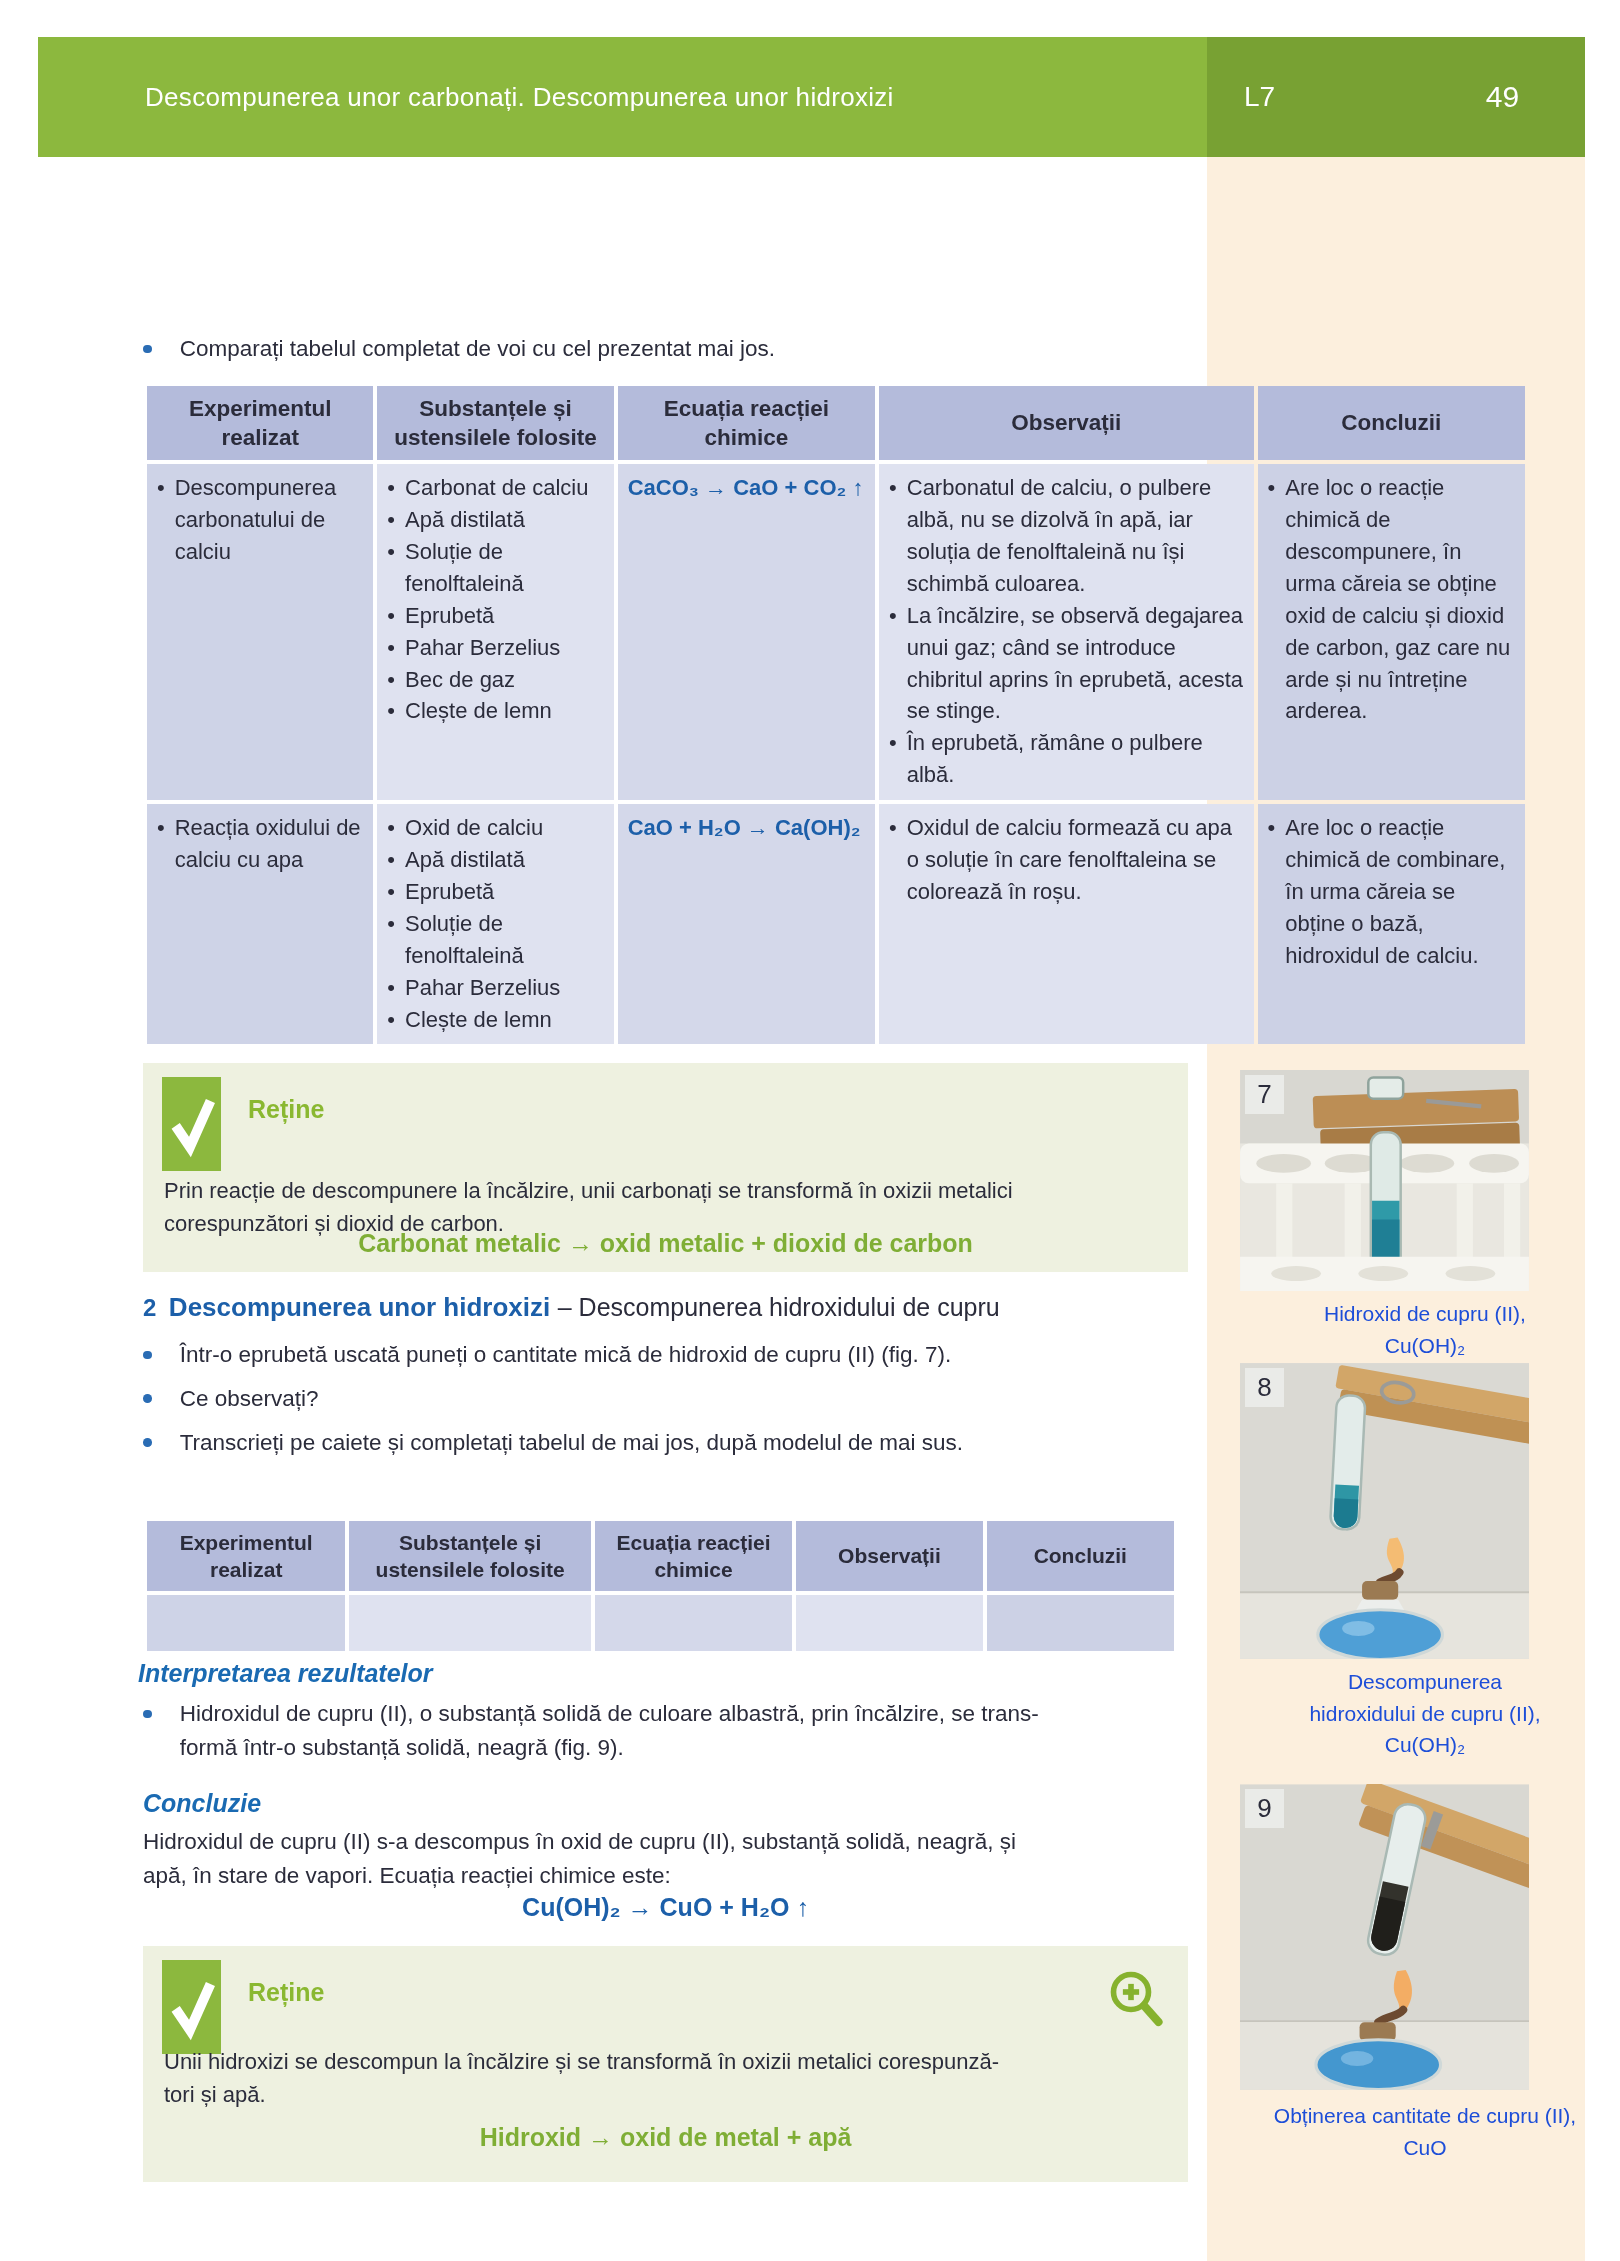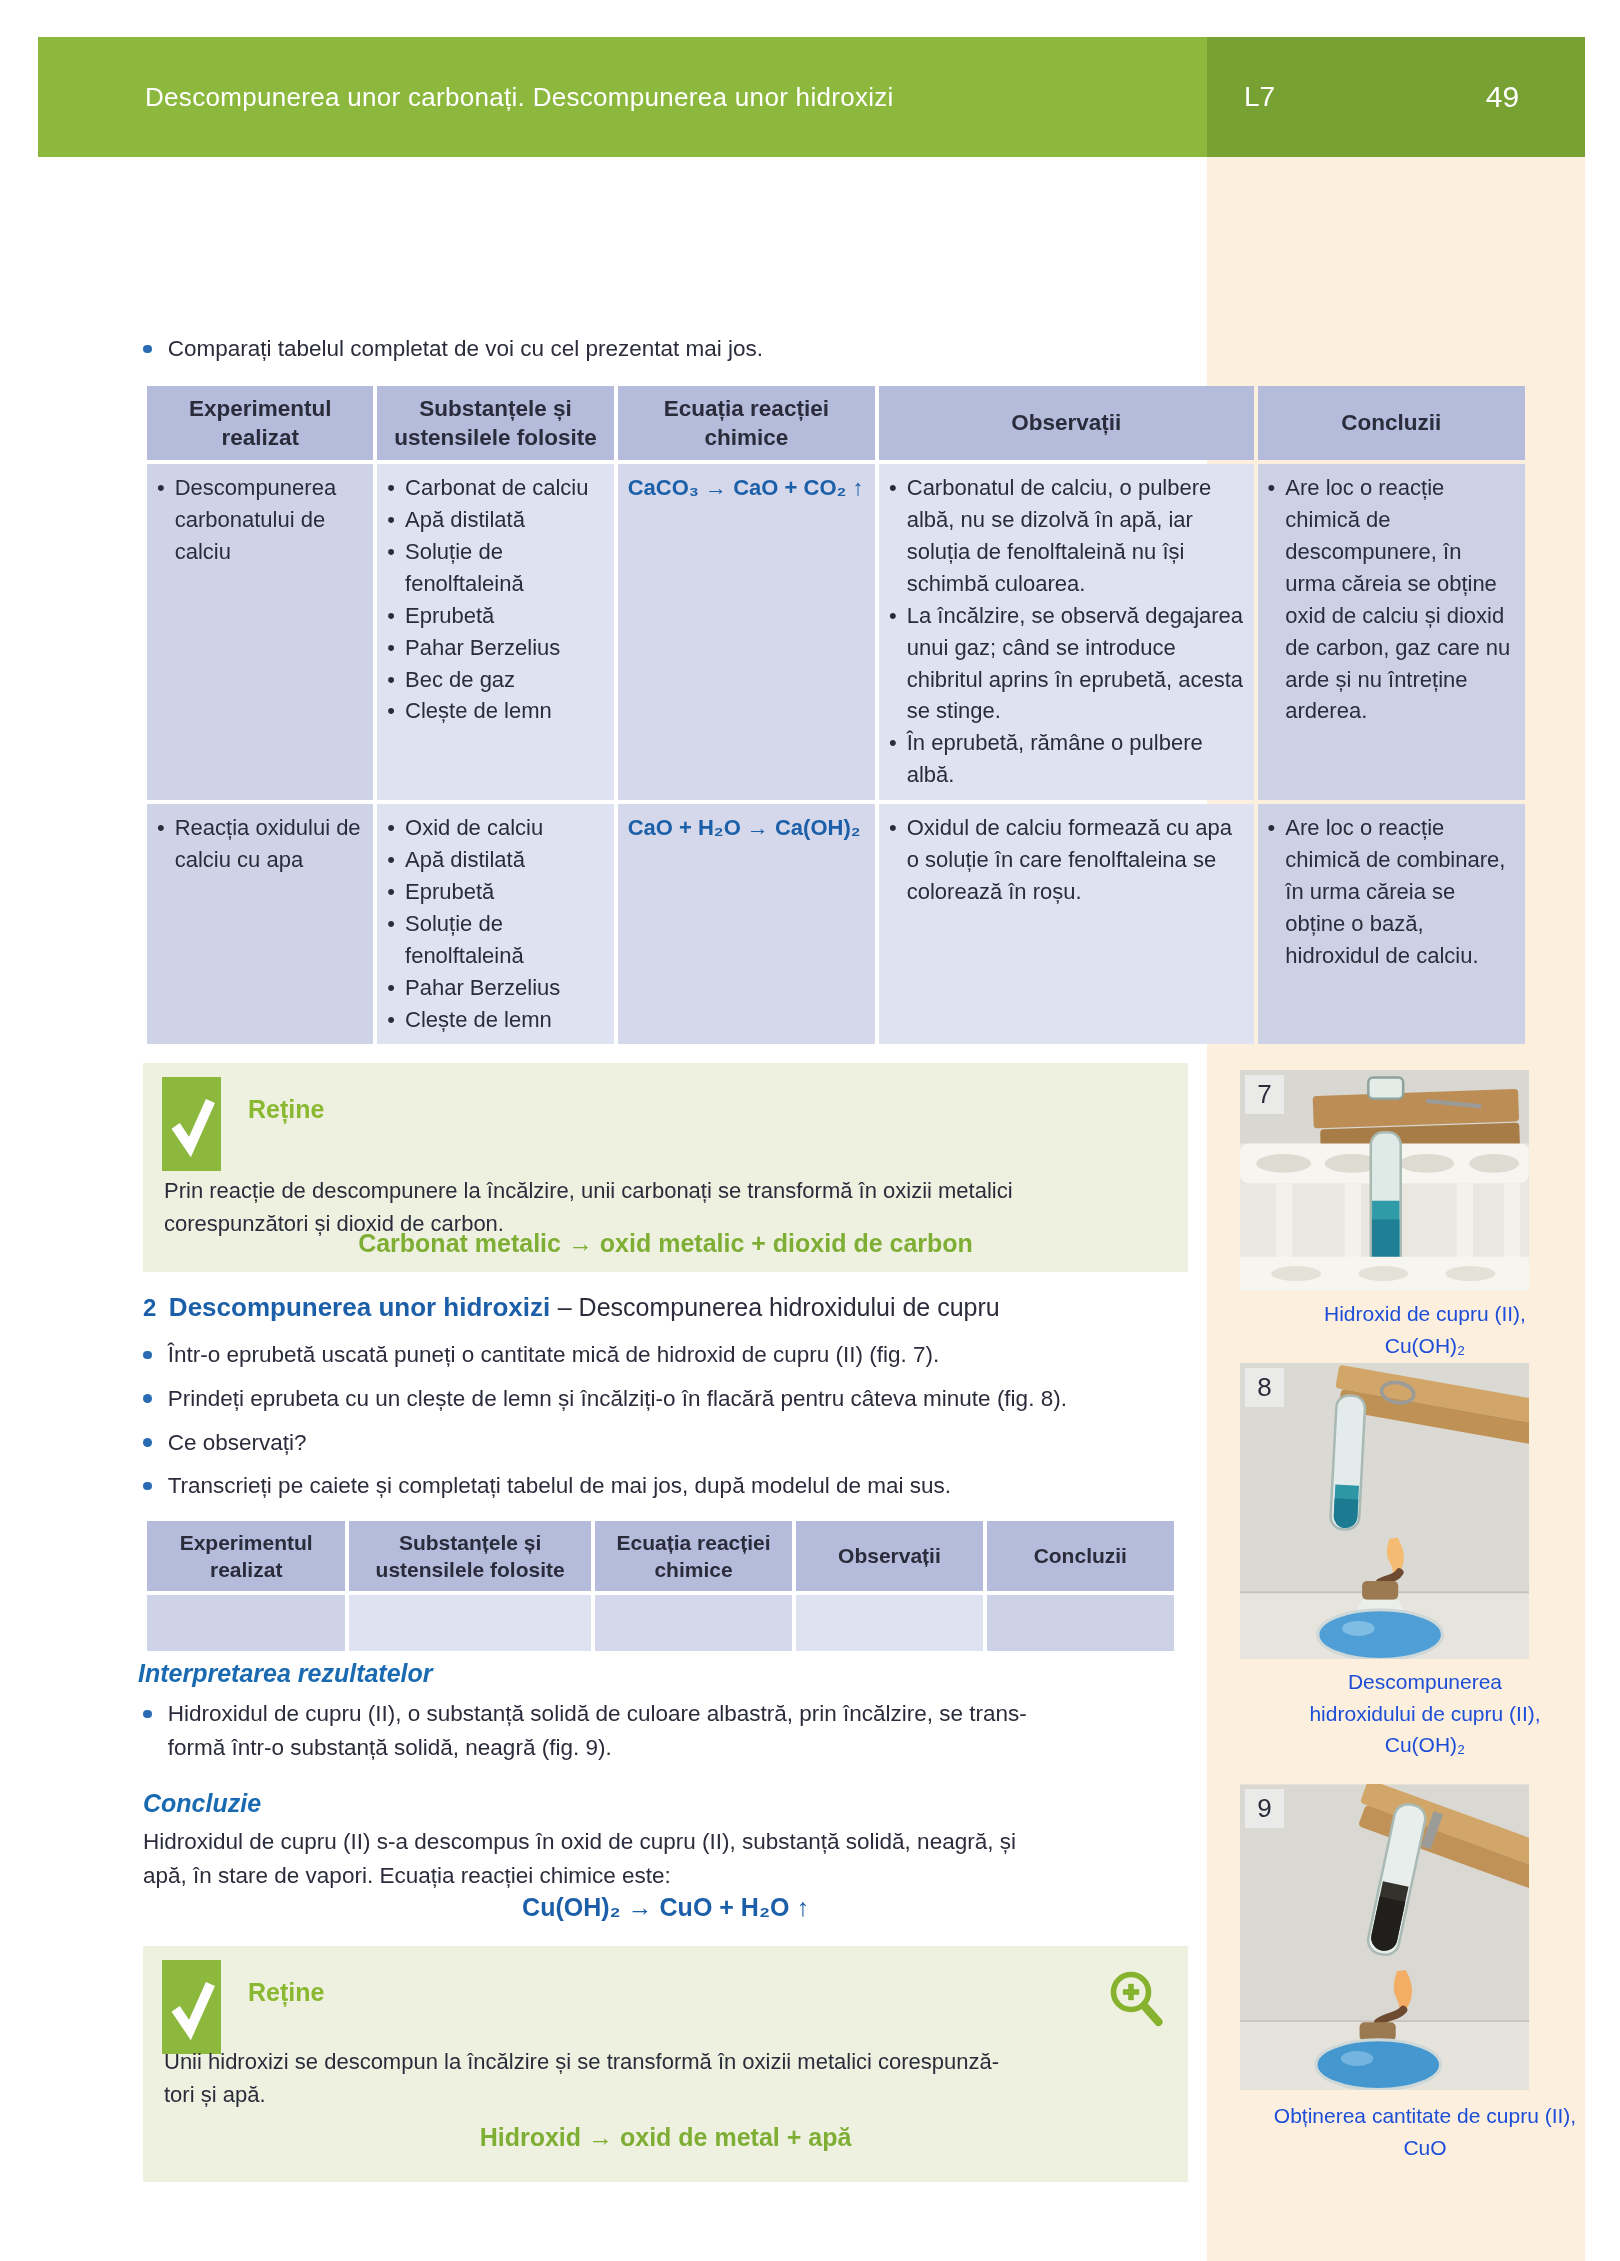--- a/index.html
+++ b/index.html
@@ -13,21 +13,21 @@
   .hdr-title{left:145px;top:37px;height:120px;display:flex;align-items:center;
              color:#fff;font-size:26px;letter-spacing:0.3px;}
   .hdr-lesson{left:1244px;top:37px;height:120px;display:flex;align-items:center;color:#fff;font-size:28px;}
   .hdr-page{left:1459px;top:37px;height:120px;width:87px;display:flex;align-items:center;
             justify-content:center;color:#fff;font-size:30px;}
 
   
   .sidebar{left:1207px;top:157px;width:378px;height:2104px;background:#fcefdd;}
 
   
-  .mb{display:flex;gap:16px;font-size:22.5px;line-height:1.5;}
+  .mb{display:flex;gap:28px;font-size:22.5px;line-height:1.5;}
   .mb .dot{flex:0 0 auto;width:8.7px;height:8.7px;border-radius:50%;background:#2a6cb4;margin-top:12.5px;}
   .mb .txt{flex:1 1 auto;}
   .pre{white-space:pre-line;}
 
   
   .tblwrap1{left:143px;top:382px;width:1386px;}
   .tblwrap2{left:143px;top:1517px;width:1035px;}
   table{border-collapse:separate;border-spacing:4.4px;table-layout:fixed;width:100%;}
   th{background:#b4bbdb;font-weight:bold;font-size:22.5px;line-height:1.3;text-align:center;
      vertical-align:middle;padding:7.5px 5px;color:#2b2c3b;}
@@ -249,24 +249,20 @@
     <span class="num">2</span><span class="ttl">Descompunerea unor hidroxizi</span><span>– Descompunerea hidroxidului de cupru</span>
   </div>
 
   <div class="abs sec2-bullets">
 
       <div class="mb">
         <span class="dot"></span>
         <span class="txt">Într-o eprubetă uscată puneți o cantitate mică de hidroxid de cupru (II) (fig. 7).</span>
       </div>
 
-      <div class="mb">
-        <span class="dot"></span>
-        <span class="txt">Prindeți eprubeta cu un clește de lemn și încălziți-o în flacără pentru câteva minute (fig. 8).</span>
-      </div>
 
       <div class="mb">
         <span class="dot"></span>
         <span class="txt">Ce observați?</span>
       </div>
 
       <div class="mb">
         <span class="dot"></span>
         <span class="txt">Transcrieți pe caiete și completați tabelul de mai jos, după modelul de mai sus.</span>
       </div>

